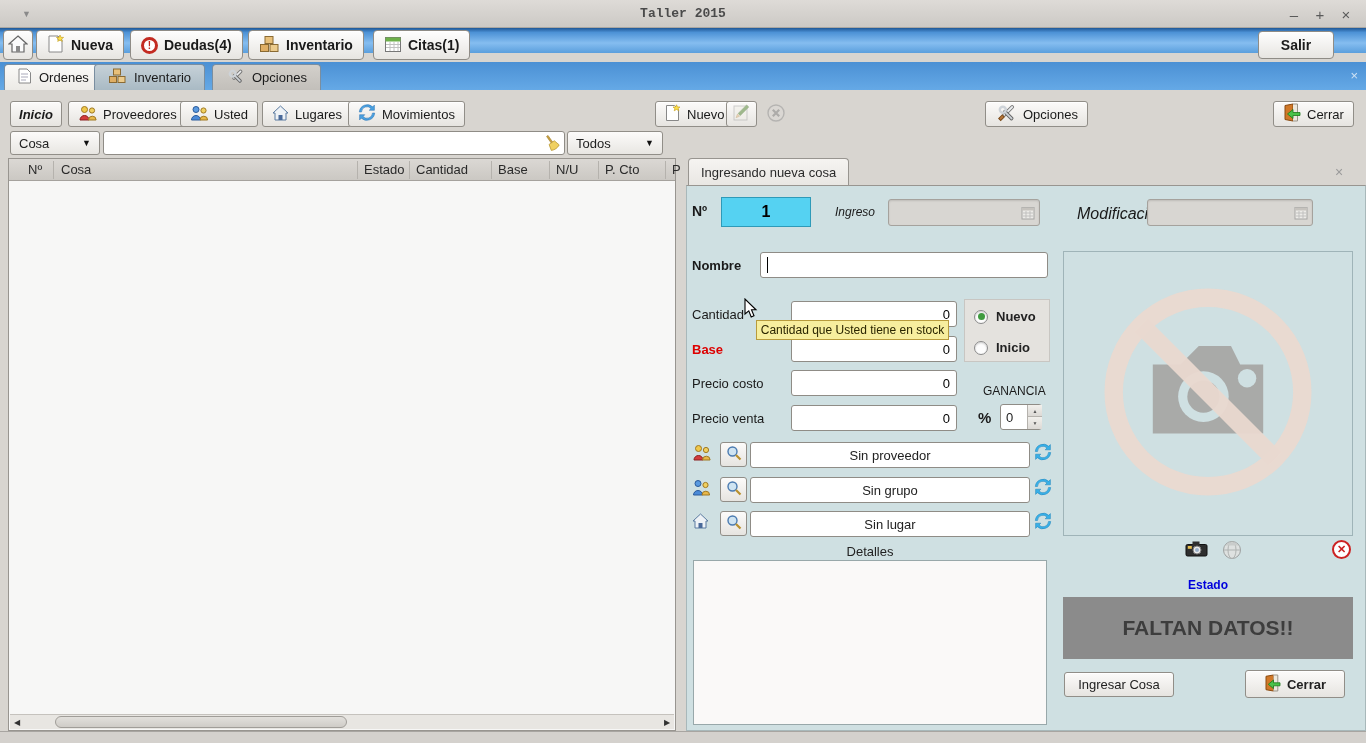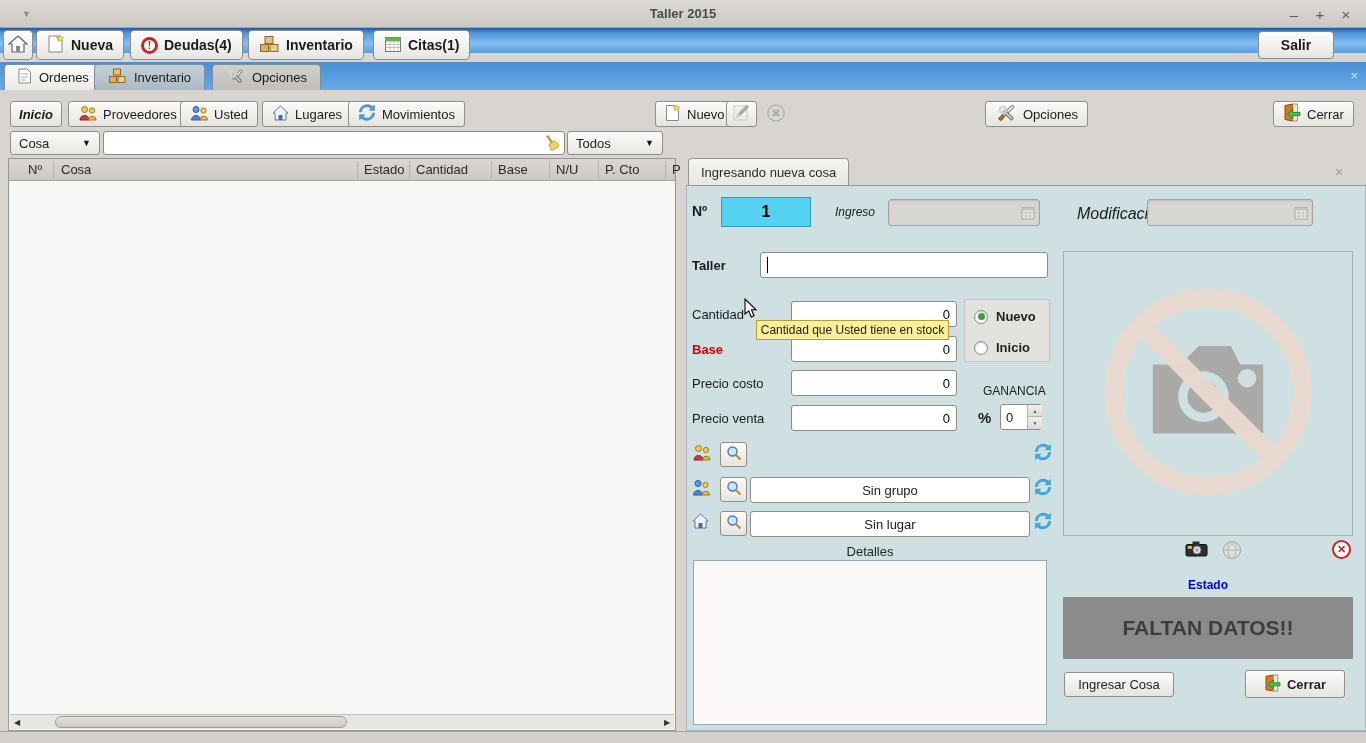--- a/index.html
+++ b/index.html
@@ -5,21 +5,21 @@
   * { margin:0; padding:0; box-sizing:border-box; }
   html,body { width:1366px; height:743px; }
   body { font-family:"Liberation Sans", sans-serif; font-size:13px; color:#222; }
   .win { position:relative; width:1366px; height:743px; background:#d8d5d0; overflow:hidden; }
 
   
   .titlebar { position:absolute; left:0; top:0; width:1366px; height:28px;
     background:linear-gradient(#dedbd7,#ccc9c5); border-bottom:1px solid #aaa7a2;
     display:flex; align-items:center; }
   .titlebar .shade { position:absolute; left:22px; top:9px; font-size:9px; color:#8a8a8a; cursor:default; }
-  .titlebar .title { position:absolute; left:0; width:100%; text-align:center; font-weight:bold; color:#4a4a4a; }
+  .titlebar .title { position:absolute; left:0; width:100%; text-align:center; font-weight:bold; color:#4a4a4a;font-family:Liberation Mono, monospace; }
   .winctl { position:absolute; top:0; height:28px; width:24px; display:flex; align-items:center; justify-content:center;
     color:#5a5a5a; font-size:15px; }
   .ctl-min { right:60px; } .ctl-max { right:34px; } .ctl-close { right:8px; }
 
   
   .toolbar { position:absolute; left:0; top:28px; width:1366px; height:25px;
     background:linear-gradient(180deg,#1e5796 0%,#4d92d6 18%,#85bdf0 60%,#5b9fdd 100%); }
   .tbtn { position:absolute; top:2px; height:30px; background:linear-gradient(#fefefe,#e7e5e1);
     border:1px solid #8f8c86; border-radius:4px; display:flex; align-items:center; gap:6px;
     padding:0 10px; font-weight:bold; font-size:14px; color:#1a1a1a; box-shadow:inset 0 1px 0 #fff; }
@@ -521,21 +521,21 @@
               <g stroke="#bbb">
                 <line x1="2" y1="8" x2="12" y2="8"></line>
                 <line x1="2" y1="11" x2="12" y2="11"></line>
                 <line x1="5" y1="6" x2="5" y2="13.5"></line>
                 <line x1="9" y1="6" x2="9" y2="13.5"></line>
               </g>
             </svg>
         </span>
       </div>
 
-      <span class="plabel bold" style="left:5px; top:72px;">Taller</span>
+      <span class="plabel bold" style="left:5px; top:72px;">Nombre</span>
       <input class="pinput" style="left: 73px; top: 66px; width: 288px;" value="">
       <span class="caret-line" style="left:80px; top:71px;"></span>
 
       <span class="plabel" style="left:5px; top:121px;">Cantidad</span>
       <input class="pinput num" style="left: 104px; top: 115px; width: 166px;" value="0">
       <span class="cursor">
         <svg width="15" height="21">
             <polygon points="1,1 1,16 4.8,12.8 7.2,19 10,17.8 7.5,11.8 12,11.8" fill="#fff" stroke="#000" stroke-width="1.1"></polygon>
           </svg>
       </span>
@@ -582,20 +582,21 @@
           </svg>
       </span>
       <div class="lookup-btn" style="left:33px; top:256px;">
         <span>
           <svg width="16" height="16">
               <circle cx="6.5" cy="6.5" r="4.5" fill="#cfe4f2" stroke="#4a7ab0" stroke-width="1.4"></circle>
               <line x1="10" y1="10" x2="14.5" y2="14.5" stroke="#b8902f" stroke-width="2.2"></line>
             </svg>
         </span>
       </div>
+      <div class="lookup-field" style="top:256px;">Sin proveedor</div>
       <span class="sync" style="top:257px;">
         <svg width="18" height="18">
             <path d="M3.5 8.5 a5.5 5.5 0 0 1 9.5 -3.5 l-1.8 1.8 h5.2 v-5.2 l-1.7 1.7 a8 8 0 0 0 -13.4 5.2 z" fill="#38b0e8" stroke="#1a80b8" stroke-width="0.5"></path>
             <path d="M14.5 9.5 a5.5 5.5 0 0 1 -9.5 3.5 l1.8 -1.8 h-5.2 v5.2 l1.7 -1.7 a8 8 0 0 0 13.4 -5.2 z" fill="#38b0e8" stroke="#1a80b8" stroke-width="0.5"></path>
           </svg>
       </span>
 
       <span class="row-icon" style="top:293px;">
         <svg width="18" height="17">
             <circle cx="6" cy="4.5" r="3" fill="#5a9ae0" stroke="#2a5a9a"></circle>

